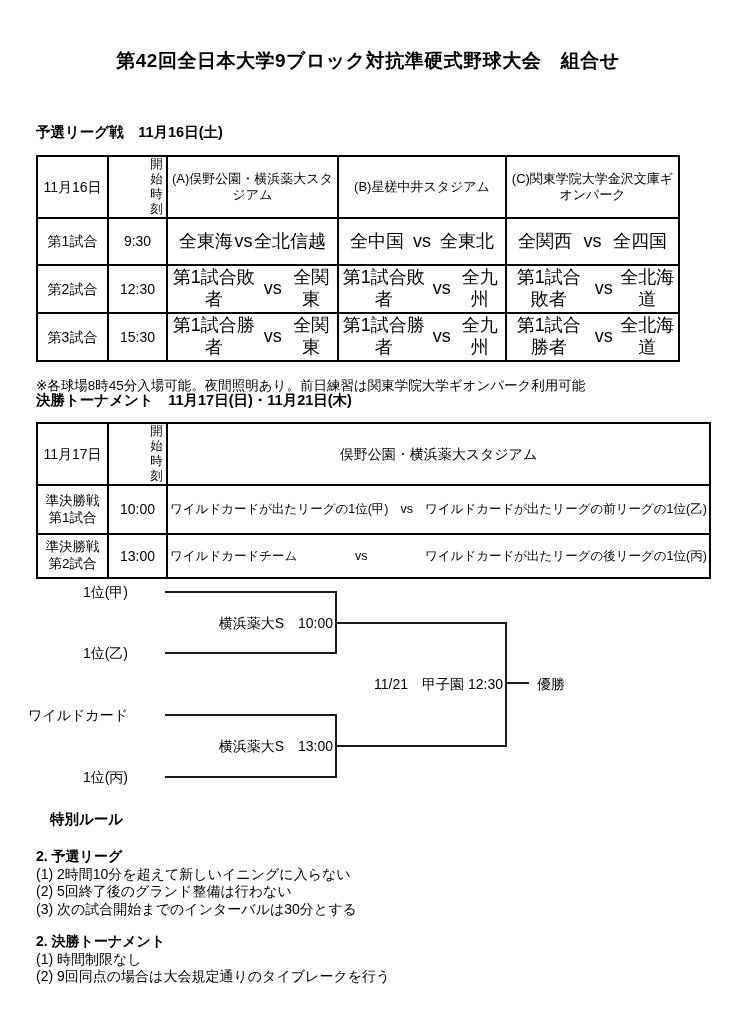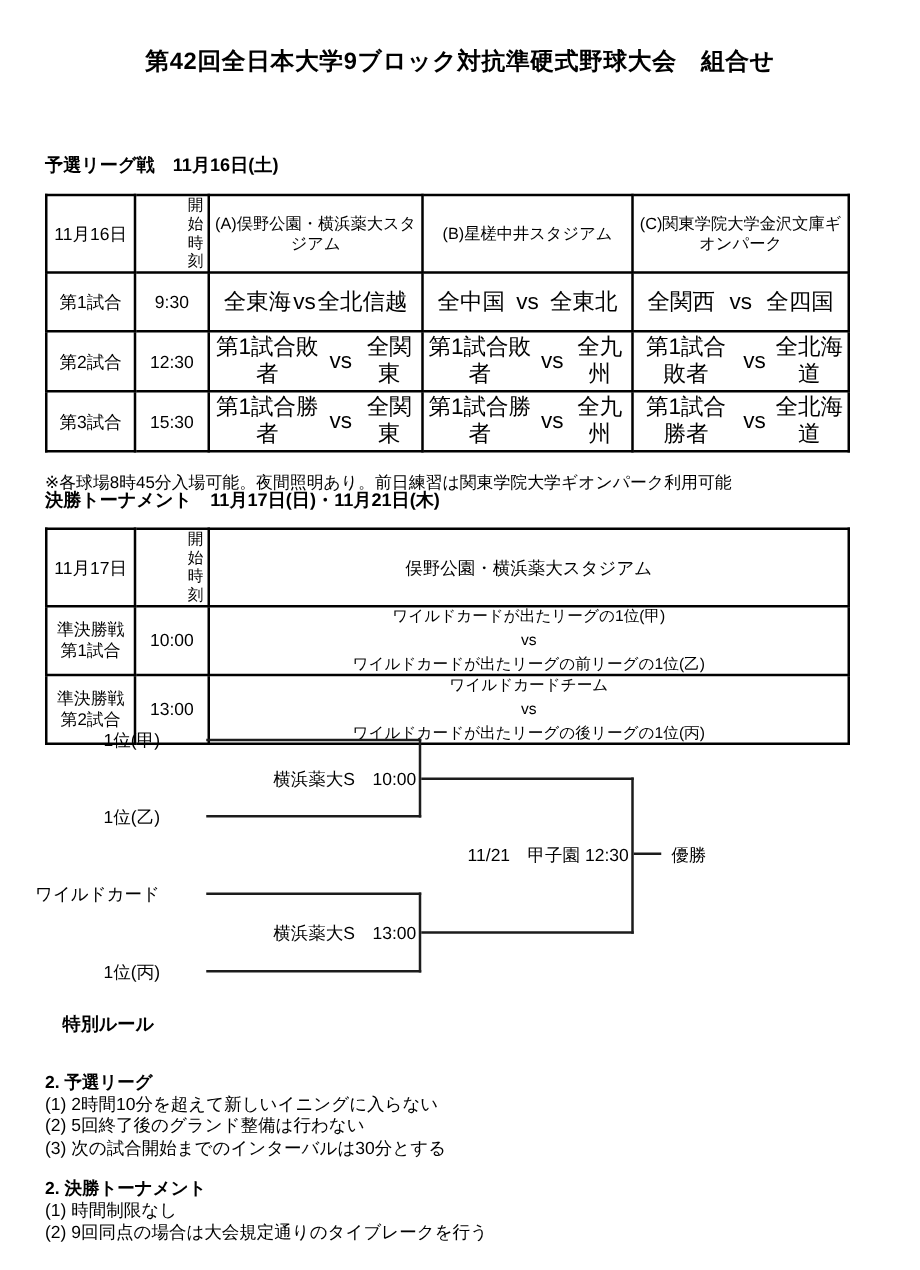--- a/index.html
+++ b/index.html
@@ -2,21 +2,21 @@
 <html><head>
 <meta charset="utf-8">
 <style>
   html,body { margin:0; padding:0; background:#fff; }
   .page {
     position:relative; width:736px; height:1016px; background:#ffffff;
     font-family:"Liberation Sans","DejaVu Sans",sans-serif; color:#000;
     overflow:hidden;
   }
   .title {
-    position:absolute; top:36px; left:0; width:736px; text-align:center;
+    position:absolute; top:48px; left:0; width:736px; text-align:center;
     font-size:19px; font-weight:bold; margin:0; letter-spacing:0.5px;
   }
   .sec-heading {
     position:absolute; left:36px; font-size:14.5px; font-weight:bold;
   }
   #heading-prelim { top:123px; }
   #heading-final  { top:391px; }
 
   table.tbl {
     position:absolute; left:36px; border-collapse:collapse; table-layout:fixed;
@@ -25,31 +25,31 @@
   #final-table  { top:422px; }
   .tbl td {
     border:2px solid #000; text-align:center; vertical-align:middle;
     padding:0 2px; font-size:14px; line-height:1.2; overflow:hidden;
   }
   .tbl td.small { font-size:12.5px;padding-left:40px; }
   .tbl td.venue { font-size:13px; line-height:1.2; padding:0 4px; }
   .match { display:flex; align-items:center; width:100%; box-sizing:border-box; font-size:18px; }
   .match-wide  { justify-content:space-between; padding:0 9px; }
   .match-tight { justify-content:center; gap:6px; }
-  .match-sf { display:flex; align-items:center; justify-content:center; gap:4px; font-size:12.5px; white-space:nowrap;flex-direction:column; }
+  .match-sf { display:flex; align-items:center; justify-content:space-between; gap:12px; font-size:12.5px; white-space:nowrap; }
   .two-line { font-size:13.5px; line-height:1.25; }
   .note { position:absolute; left:36px; top:345px; font-size:13.5px;margin-top:32px; }
 
   .bracket { position:absolute; left:0; top:0; width:736px; height:1016px; pointer-events:none; }
   .bl { position:absolute; background:#1c1c1c; }
   .bk-label { position:absolute; font-size:14px; white-space:nowrap; }
   .ra { text-align:right; }
 
   .rules { position:absolute; left:36px; top:810px; font-size:14px; }
-  .rules-heading { font-weight:bold; margin:0 0 28px 0; font-size:14.5px;padding-left:14px; }
+  .rules-heading { font-weight:bold; margin:0 0 19px 0; font-size:14.5px;padding-left:14px; }
   .rule-title { font-weight:bold; margin:0; line-height:17.5px; }
   .rule-item { margin:0; line-height:17.5px; }
   .rule-section + .rule-section { margin-top:15px; }
 </style>
 </head>
 <body>
 
 <div class="page">
 
   <h1 class="title">第42回全日本大学9ブロック対抗準硬式野球大会　組合せ</h1>

